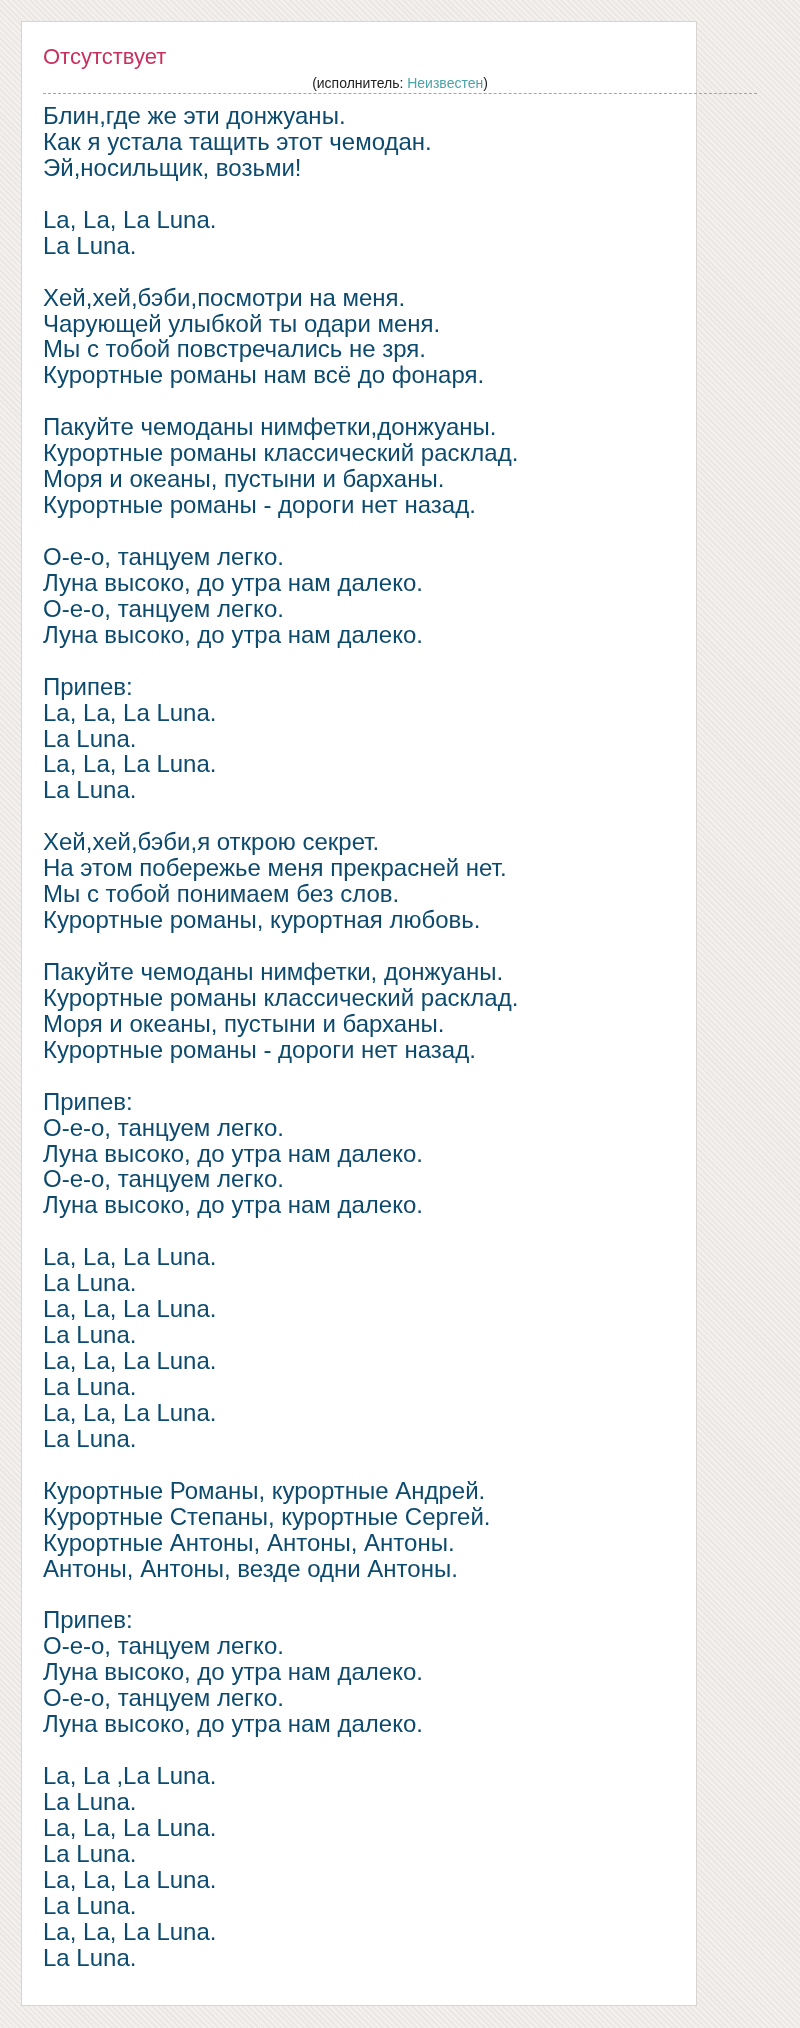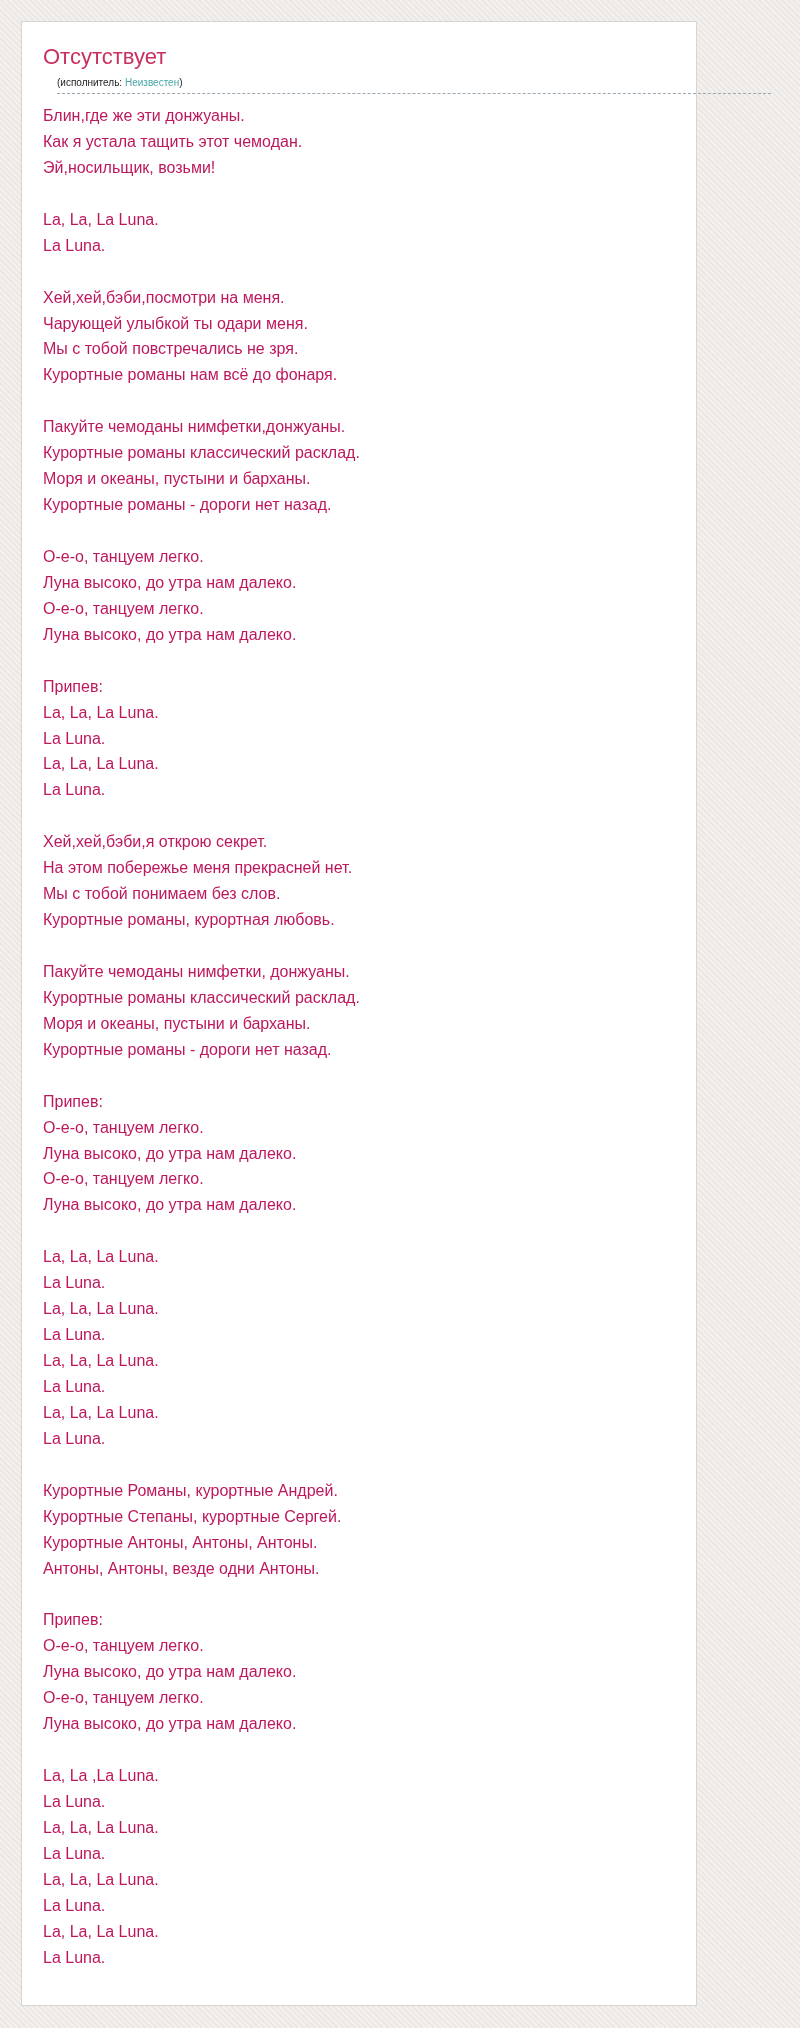--- a/index.html
+++ b/index.html
@@ -28,40 +28,41 @@
     left: 21px;
     top: 22px;
     font-size: 22px;
     color: #c9305e;
     line-height: 26px;
     margin: 0;
     font-weight: normal;
   }
   .subtitle {
     position: absolute;
-    left: 35px;
+    left: 21px;
     top: 52px;
     width: 714px;
-    font-size: 10px;
+    font-size: 14px;
     line-height: 18px;
     color: #222;
     border-bottom: 1px dashed #9aa8b4;
     padding-bottom: 1px;
+    text-align: center;
   }
   .subtitle a {
     color: #4aa3a6;
     text-decoration: none;
   }
   .lyrics {
     position: absolute;
     left: 21px;
     top: 81px;
-    font-size: 16px;
+    font-size: 24px;
     line-height: 25.95px;
-    color: #be185d;
+    color: #0c4a6e;
     white-space: pre;
   }
   .lyrics .line { display: block; height: 25.95px; }
 </style>
 </head>
 <body>
 
 <div class="card">
   <h1 class="title">Отсутствует</h1>
   <div class="subtitle"><span>(исполнитель: </span><a href="#">Неизвестен</a><span>)</span></div>

